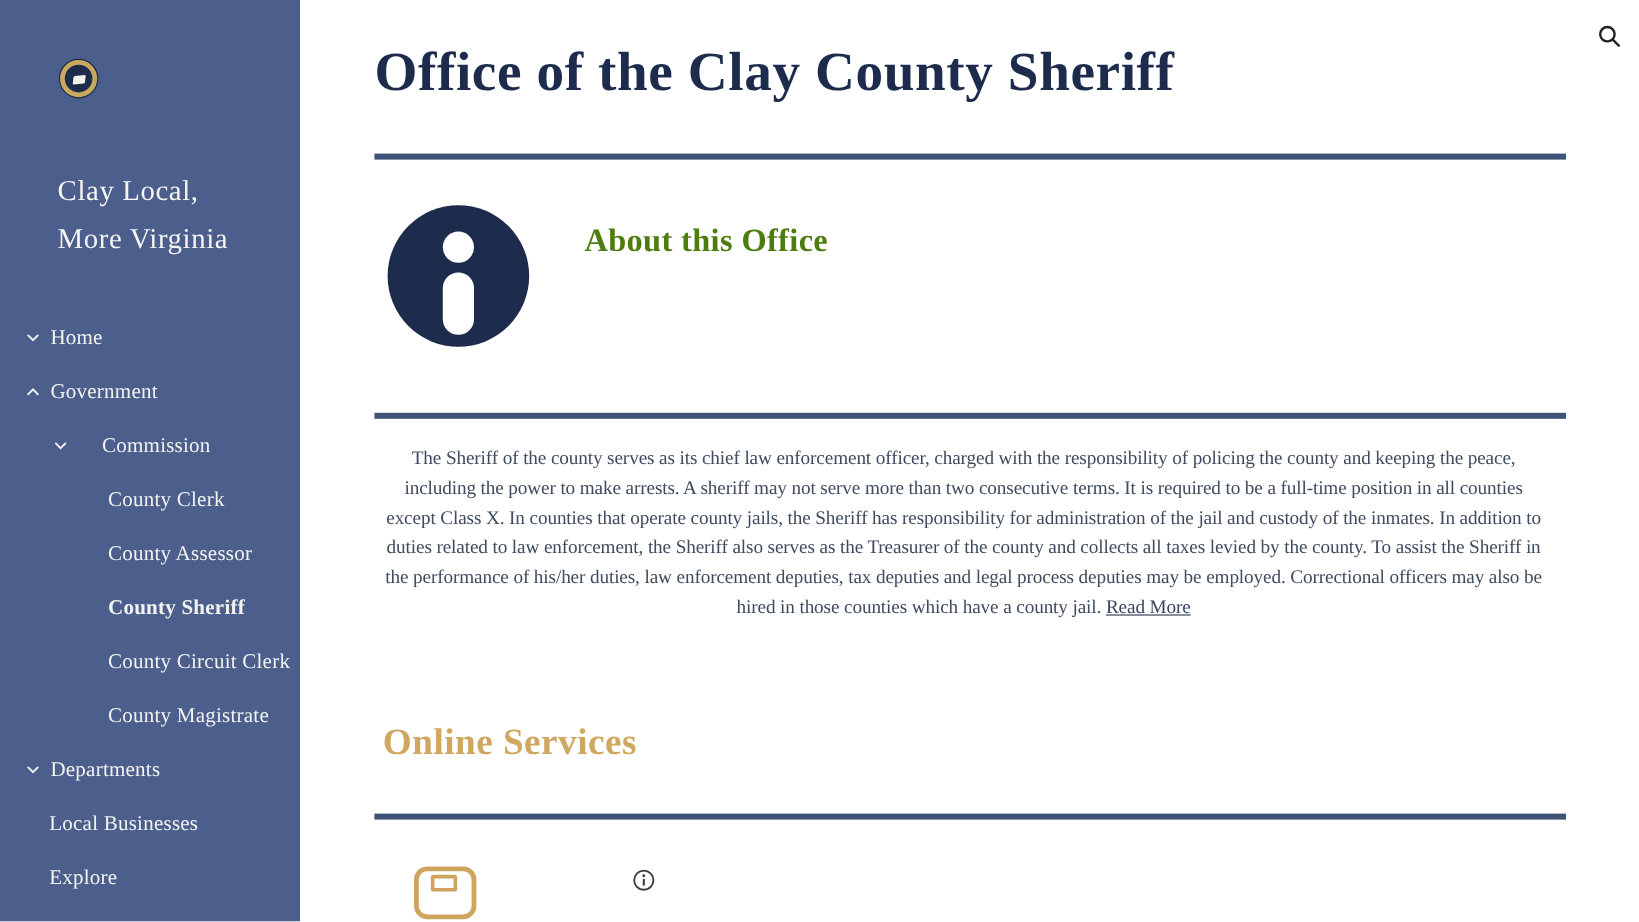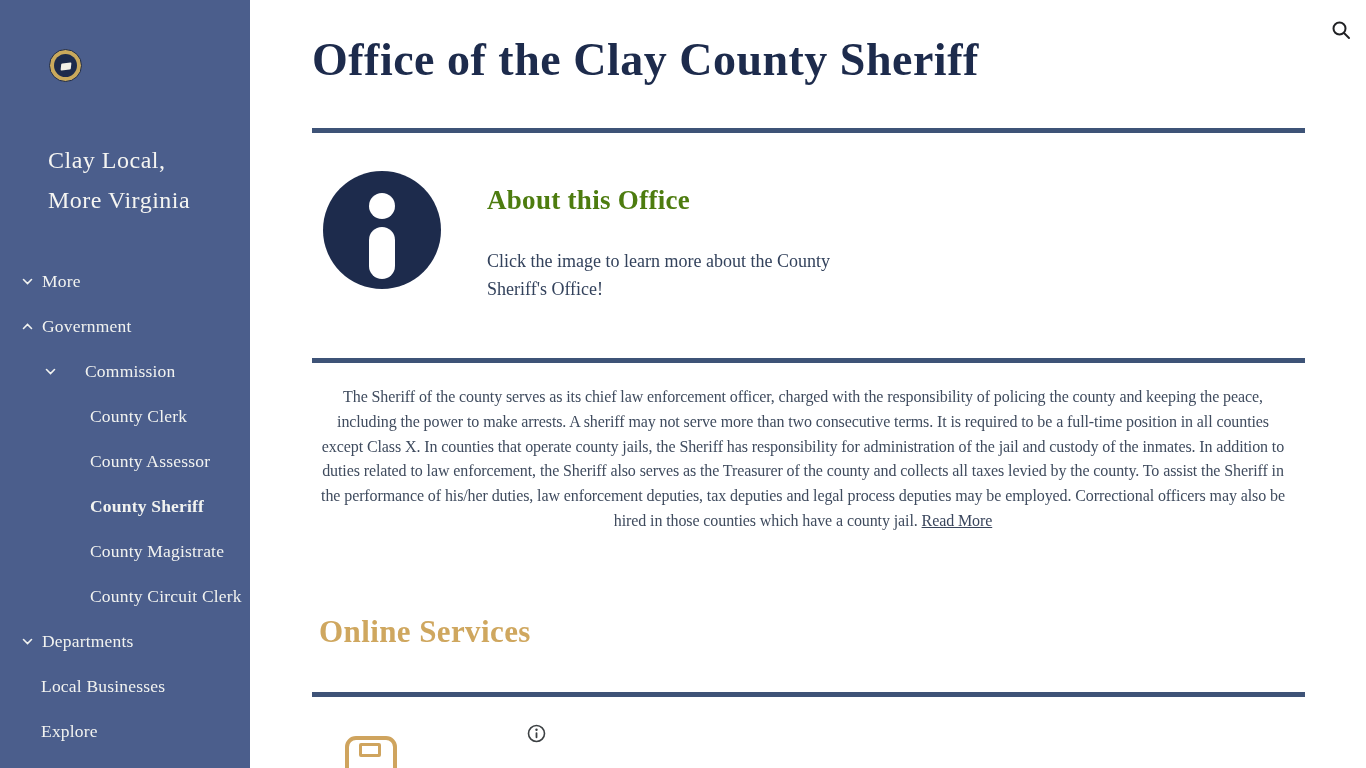--- a/index.html
+++ b/index.html
@@ -131,21 +131,21 @@
     <div>More Virginia</div>
   </div>
 
   <nav class="nav">
     <div class="nav-item lvl0">
       <span class="chev">
         <svg viewBox="0 0 13 13" width="13" height="13">
             <path d="M2.5 4.5 L6.5 8.5 L10.5 4.5" fill="none" stroke="#f2f3f0" stroke-width="1.6" stroke-linecap="round"></path>
           </svg>
       </span>
-      <span class="nav-label">More</span>
+      <span class="nav-label">Home</span>
     </div>
     <div class="nav-item lvl0">
       <span class="chev">
         <svg viewBox="0 0 13 13" width="13" height="13">
             <path d="M2.5 8.5 L6.5 4.5 L10.5 8.5" fill="none" stroke="#f2f3f0" stroke-width="1.6" stroke-linecap="round"></path>
           </svg>
       </span>
       <span class="nav-label">Government</span>
     </div>
     <div class="nav-item lvl1">
@@ -159,24 +159,24 @@
     <div class="nav-item lvl2">
       <span class="nav-label">County Clerk</span>
     </div>
     <div class="nav-item lvl2">
       <span class="nav-label">County Assessor</span>
     </div>
     <div class="nav-item lvl2 active">
       <span class="nav-label">County Sheriff</span>
     </div>
     <div class="nav-item lvl2">
+      <span class="nav-label">County Circuit Clerk</span>
+    </div>
+    <div class="nav-item lvl2">
       <span class="nav-label">County Magistrate</span>
-    </div>
-    <div class="nav-item lvl2">
-      <span class="nav-label">County Circuit Clerk</span>
     </div>
     <div class="nav-item lvl0">
       <span class="chev">
         <svg viewBox="0 0 13 13" width="13" height="13">
             <path d="M2.5 4.5 L6.5 8.5 L10.5 4.5" fill="none" stroke="#f2f3f0" stroke-width="1.6" stroke-linecap="round"></path>
           </svg>
       </span>
       <span class="nav-label">Departments</span>
     </div>
     <div class="nav-item lvl0 nochev">
@@ -201,21 +201,20 @@
 
     <div class="divider d1"></div>
 
     <div class="about-row">
       <div class="about-icon">
         <div class="i-dot"></div>
         <div class="i-stem"></div>
       </div>
       <div class="about-text">
         <div class="about-heading">About this Office</div>
-        <div class="about-caption">Click the image to learn more about the County Sheriff's Office!</div>
       </div>
     </div>
 
     <div class="divider d2"></div>
 
     <p class="body-copy"><span>The Sheriff of the county serves as its chief law enforcement officer, charged with the responsibility of policing the county and keeping the peace, including the power to make arrests. A sheriff may not serve more than two consecutive terms. It is required to be a full-time position in all counties except Class X. In counties that operate county jails, the Sheriff has responsibility for administration of the jail and custody of the inmates. In addition to duties related to law enforcement, the Sheriff also serves as the Treasurer of the county and collects all taxes levied by the county. To assist the Sheriff in the performance of his/her duties, law enforcement deputies, tax deputies and legal process deputies may be employed. Correctional officers may also be hired in those counties which have a county jail. </span><a>Read More</a></p>
 
     <h2 class="services-heading">Online Services</h2>
 
     <div class="divider d3"></div>

